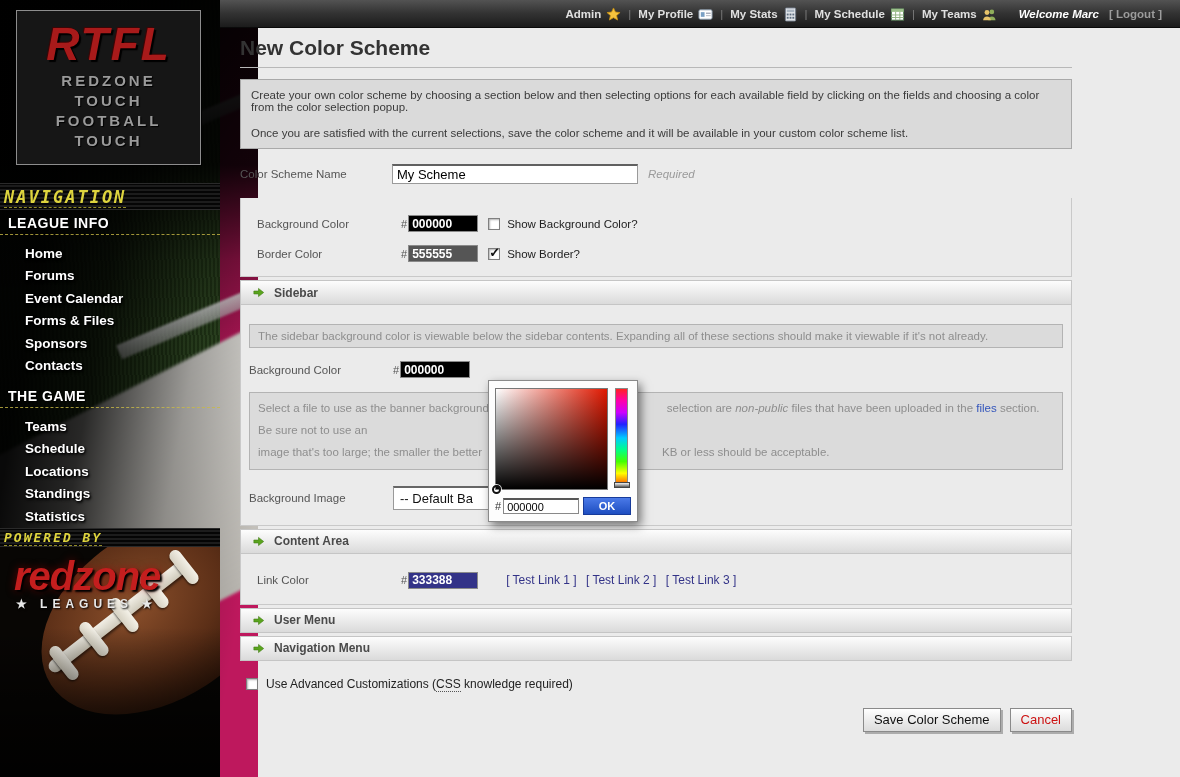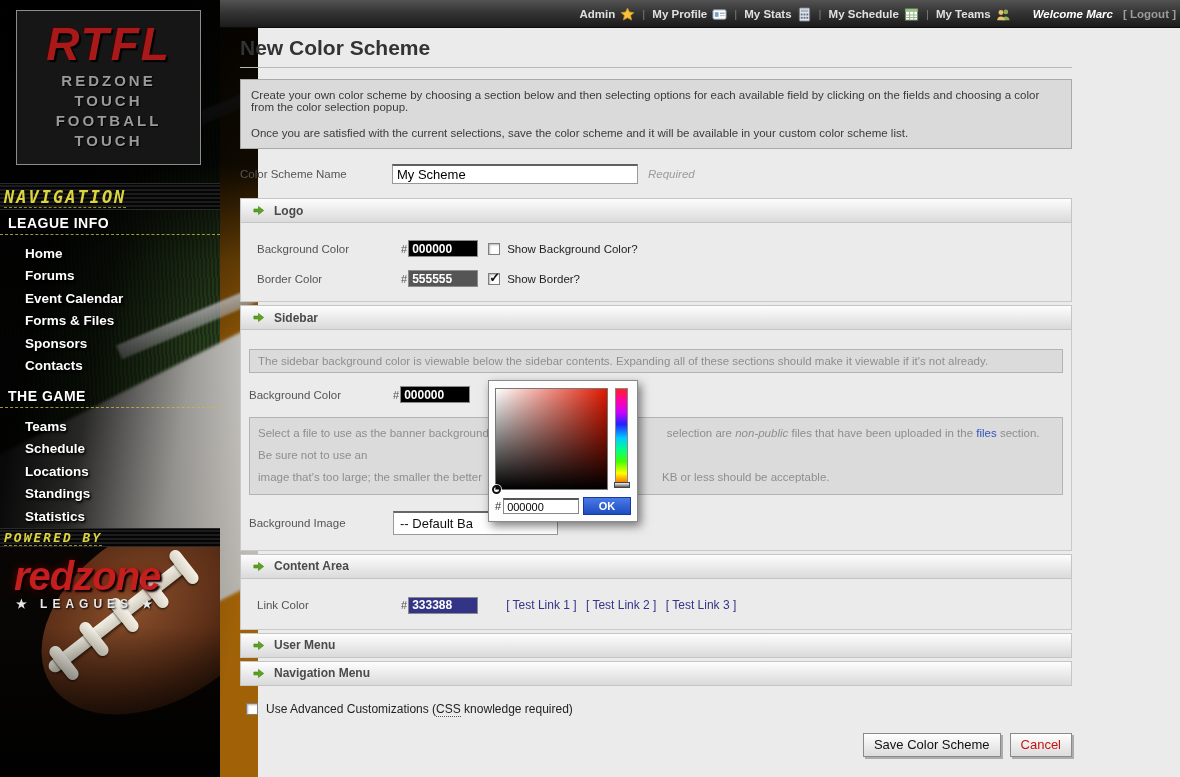--- a/index.html
+++ b/index.html
@@ -1,20 +1,20 @@
 <!DOCTYPE html>
 <html><head>
 <meta charset="utf-8">
 <style>
   * { box-sizing: border-box; margin: 0; padding: 0; }
   html,body { width:1180px; height:777px; overflow:hidden; }
   body { font-family:"Liberation Sans", sans-serif; background:#ebebeb; position:relative; }
 
   
-  #sidebar { position:absolute; left:0; top:0; width:258px; height:777px; background:#a16207; overflow:hidden; }
+  #sidebar { position:absolute; left:0; top:0; width:258px; height:777px; background:#be185d; overflow:hidden; }
   .grass { position:absolute; left:0; top:0; width:220px; height:560px;
     background:
       repeating-linear-gradient(87deg, rgba(0,0,0,.18) 0 2px, rgba(255,255,255,.04) 2px 4px),
       linear-gradient(168deg,#3f5e2b 0%, #2f4d20 55%, #27431b 100%); }
   .yardline { position:absolute; background:linear-gradient(rgba(255,255,255,.9),rgba(215,215,215,.65)); filter:blur(1px); }
   .yl1 { width:230px; height:13px; left:90px; top:110px; transform:rotate(-23deg); }
   .yl2 { width:230px; height:15px; left:110px; top:300px; transform:rotate(-23deg); }
   .sideline { position:absolute; left:-30px; top:470px; width:420px; height:230px;
     background:linear-gradient(#e4e2dd,#b9b6b0); transform:rotate(-27deg); transform-origin:left top; filter:blur(1.5px); }
   .dark-fade { position:absolute; inset:0;
@@ -56,21 +56,21 @@
   .lace4{ right:46px; top:38px; } .lace5{ right:16px; top:14px; }
   .bottom-fade { position:absolute; inset:0; background:linear-gradient(180deg, rgba(0,0,0,0) 35%, rgba(0,0,0,.55) 70%, rgba(0,0,0,.88) 100%); }
   .rz-logo { position:absolute; left:14px; top:8px; z-index:3; cursor:pointer; }
   .rz-word { color:#c41e1e; font-weight:900; font-size:40px; letter-spacing:-1px; font-style:italic;
     text-shadow:2px 2px 2px #000, 0 0 8px rgba(150,0,0,.6); line-height:42px; }
   .rz-sub { color:#e8e8e8; font-weight:bold; font-size:12px; letter-spacing:5px; text-shadow:1px 1px 2px #000; padding-left:2px; }
 
   
   #topbar { position:absolute; left:220px; top:0; width:960px; height:28px;
     background:linear-gradient(#535353,#343434 45%,#1c1c1c 95%,#000);
-    display:flex; align-items:center; justify-content:flex-end; padding-right:4px;
+    display:flex; align-items:center; justify-content:flex-end; padding-right:18px;
     font-size:11.5px; font-weight:bold; color:#e0e0e0; }
   .tb-item { display:flex; align-items:center; gap:5px; cursor:pointer; color:#e0e0e0; text-decoration:none; }
   .tb-sep { color:#7a7a7a; margin:0 7px; font-weight:normal; }
   .tb-icon { width:15px; height:15px; display:inline-block; }
   .tb-welcome { color:#fff; margin-left:22px;font-style:italic; }
   .tb-logout { color:#9c9c9c; margin-left:10px; cursor:pointer; }
 
   
   #main { position:absolute; left:220px; top:28px; width:865px; height:749px; overflow:hidden; }
   h1 { font-size:21px; color:#333; margin:8px 13px 0 20px; padding-bottom:7px; border-bottom:1px solid #b8b8b8; }
@@ -283,28 +283,20 @@
 
   <div class="name-row">
     <span class="name-label">Color Scheme Name</span>
     <input class="name-input" value="My Scheme" style="">
     <span class="required">Required</span>
   </div>
 
   <div class="sections">
 
     <div class="section">
-      <div class="sec-header">
-        <span>
-          <svg class="icon-svg" width="13" height="13" viewBox="0 0 14 14">
-              <path d="M2 5.4h5V2.6L12.6 7 7 11.4V8.6H2z" fill="#5aa41e" stroke="#3d7a10" stroke-width="0.6"></path>
-            </svg>
-        </span>
-        <span class="sec-title">Logo</span>
-      </div>
       <div class="sec-body" style="padding:17px 8px 14px;">
         <div class="frow" style="margin-bottom:13px;">
           <span class="flabel">Background Color</span>
           <span class="hash">#</span>
           <input class="swatch sw-black" value="000000" style="">
           <span class="cb cb-gap"></span>
           <span class="cb-label">Show Background Color?</span>
         </div>
         <div class="frow">
           <span class="flabel">Border Color</span>

